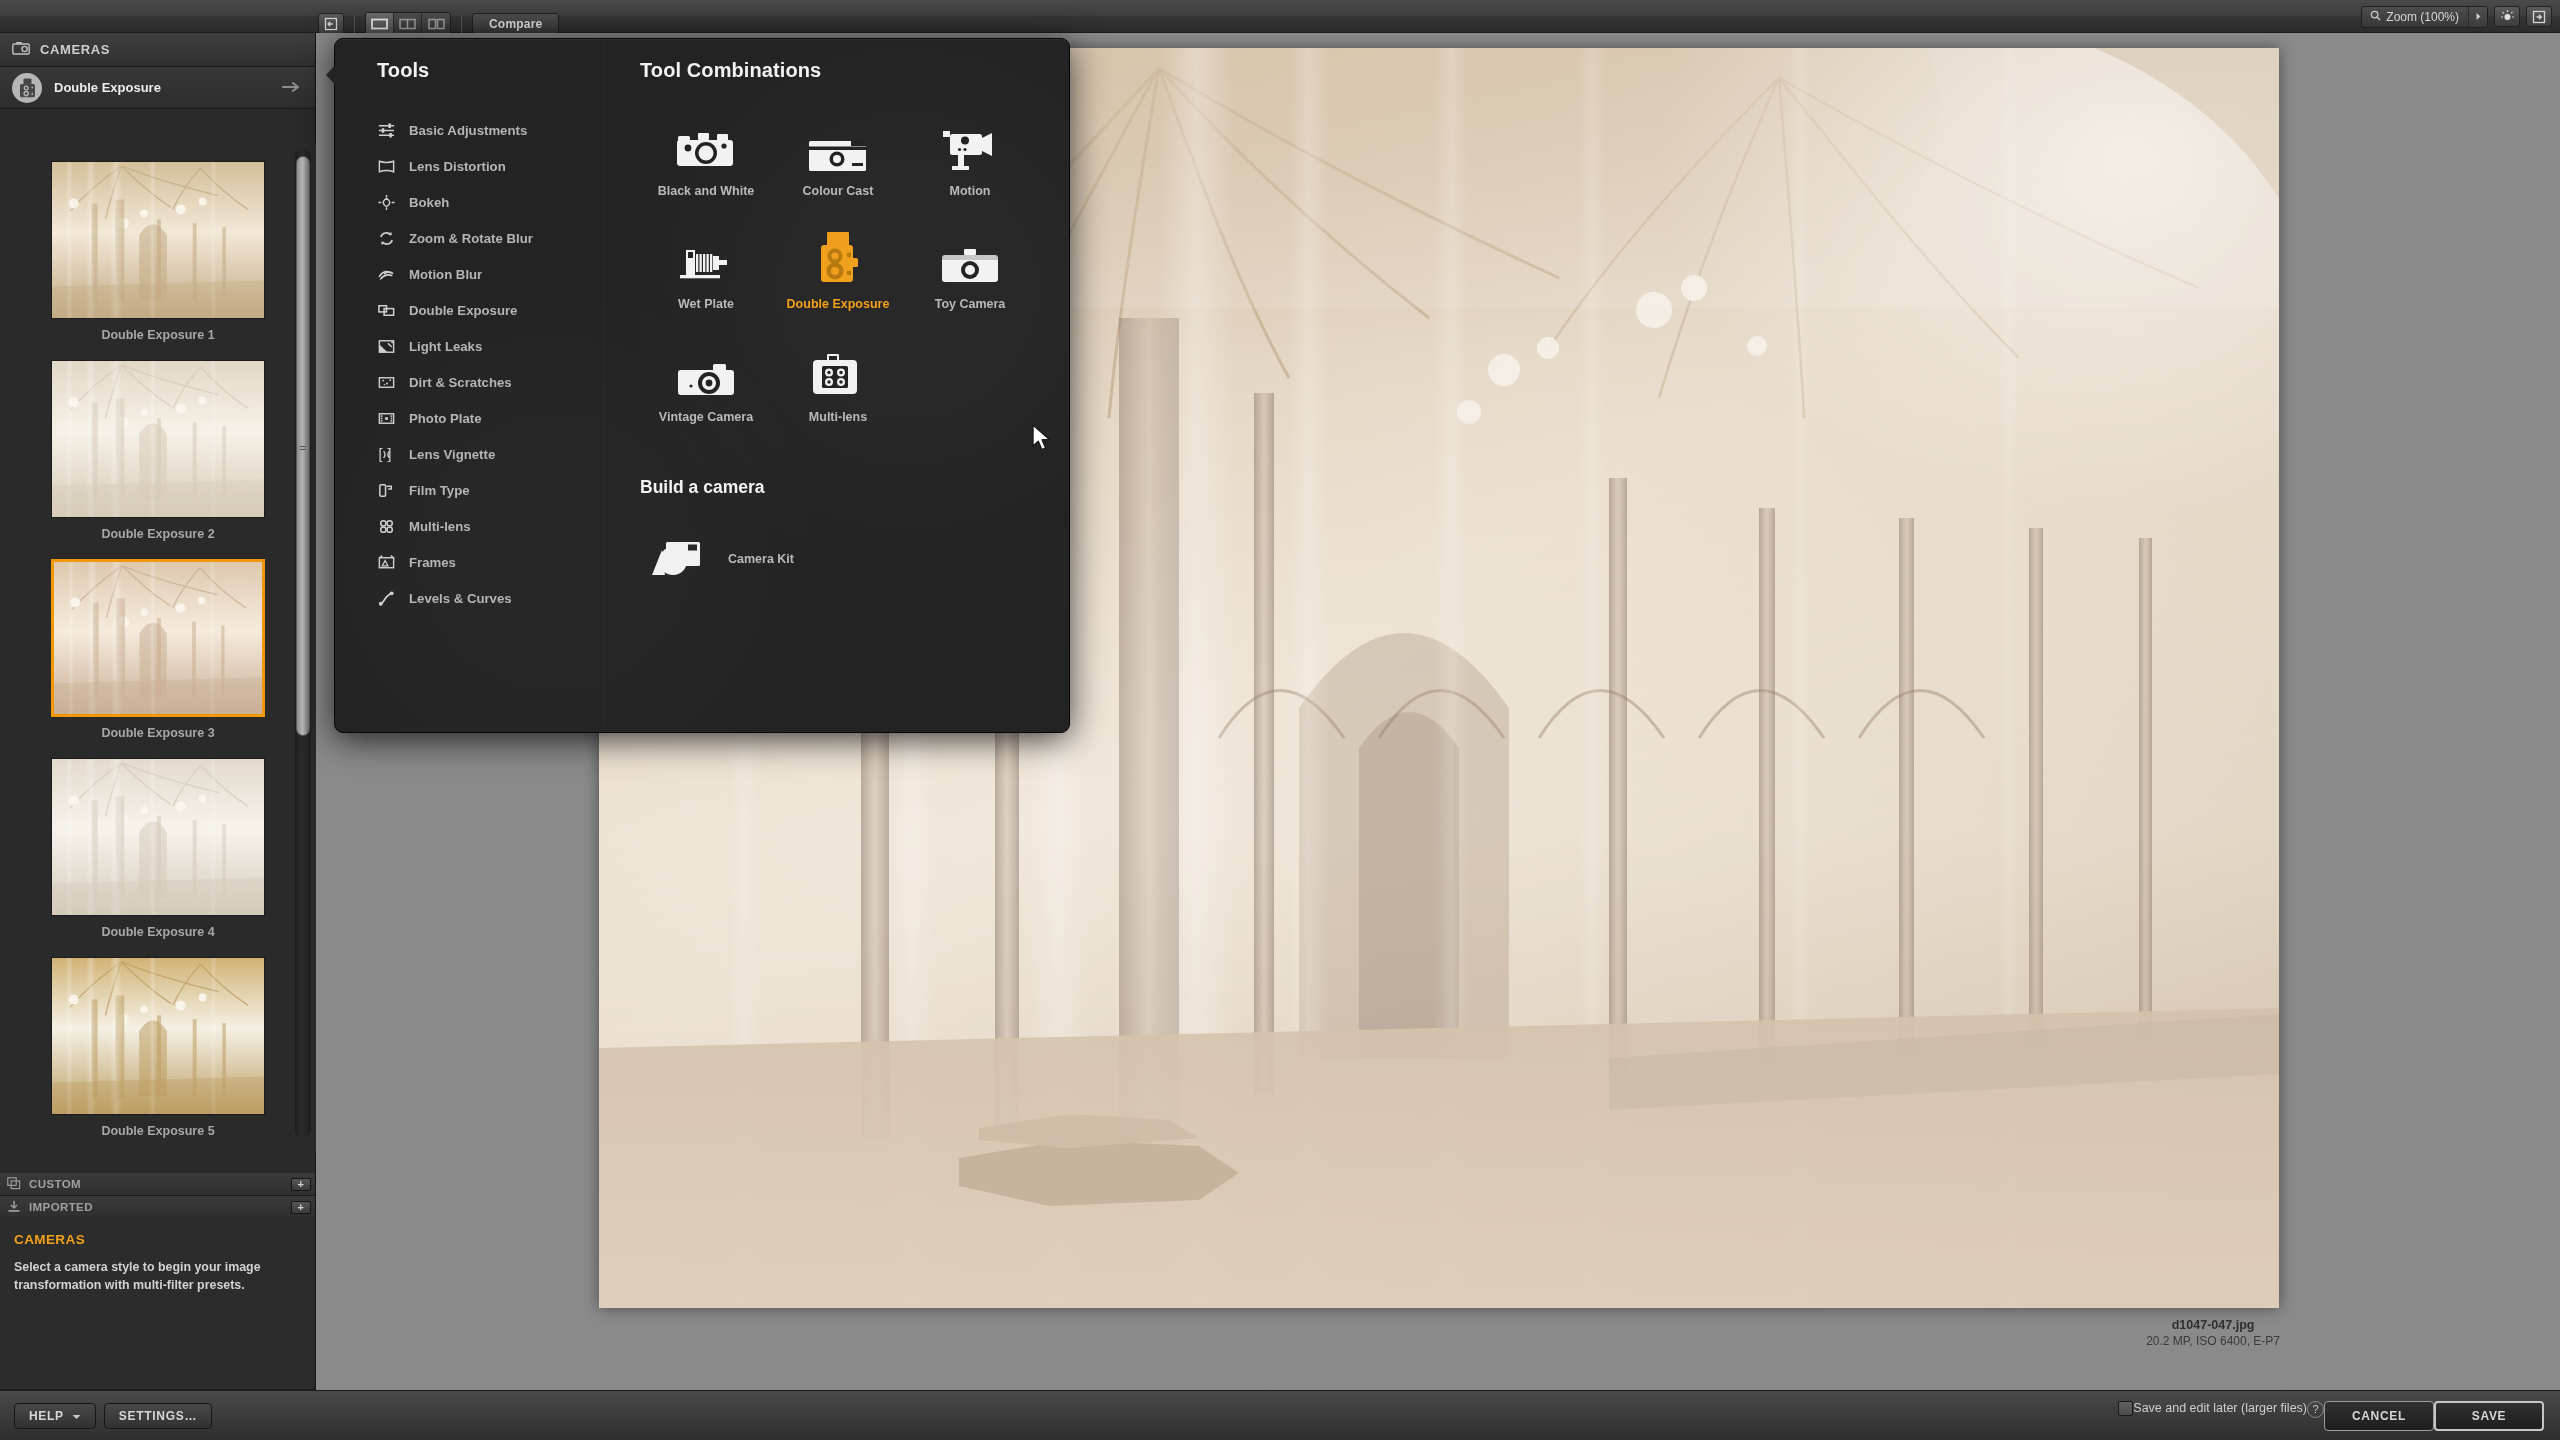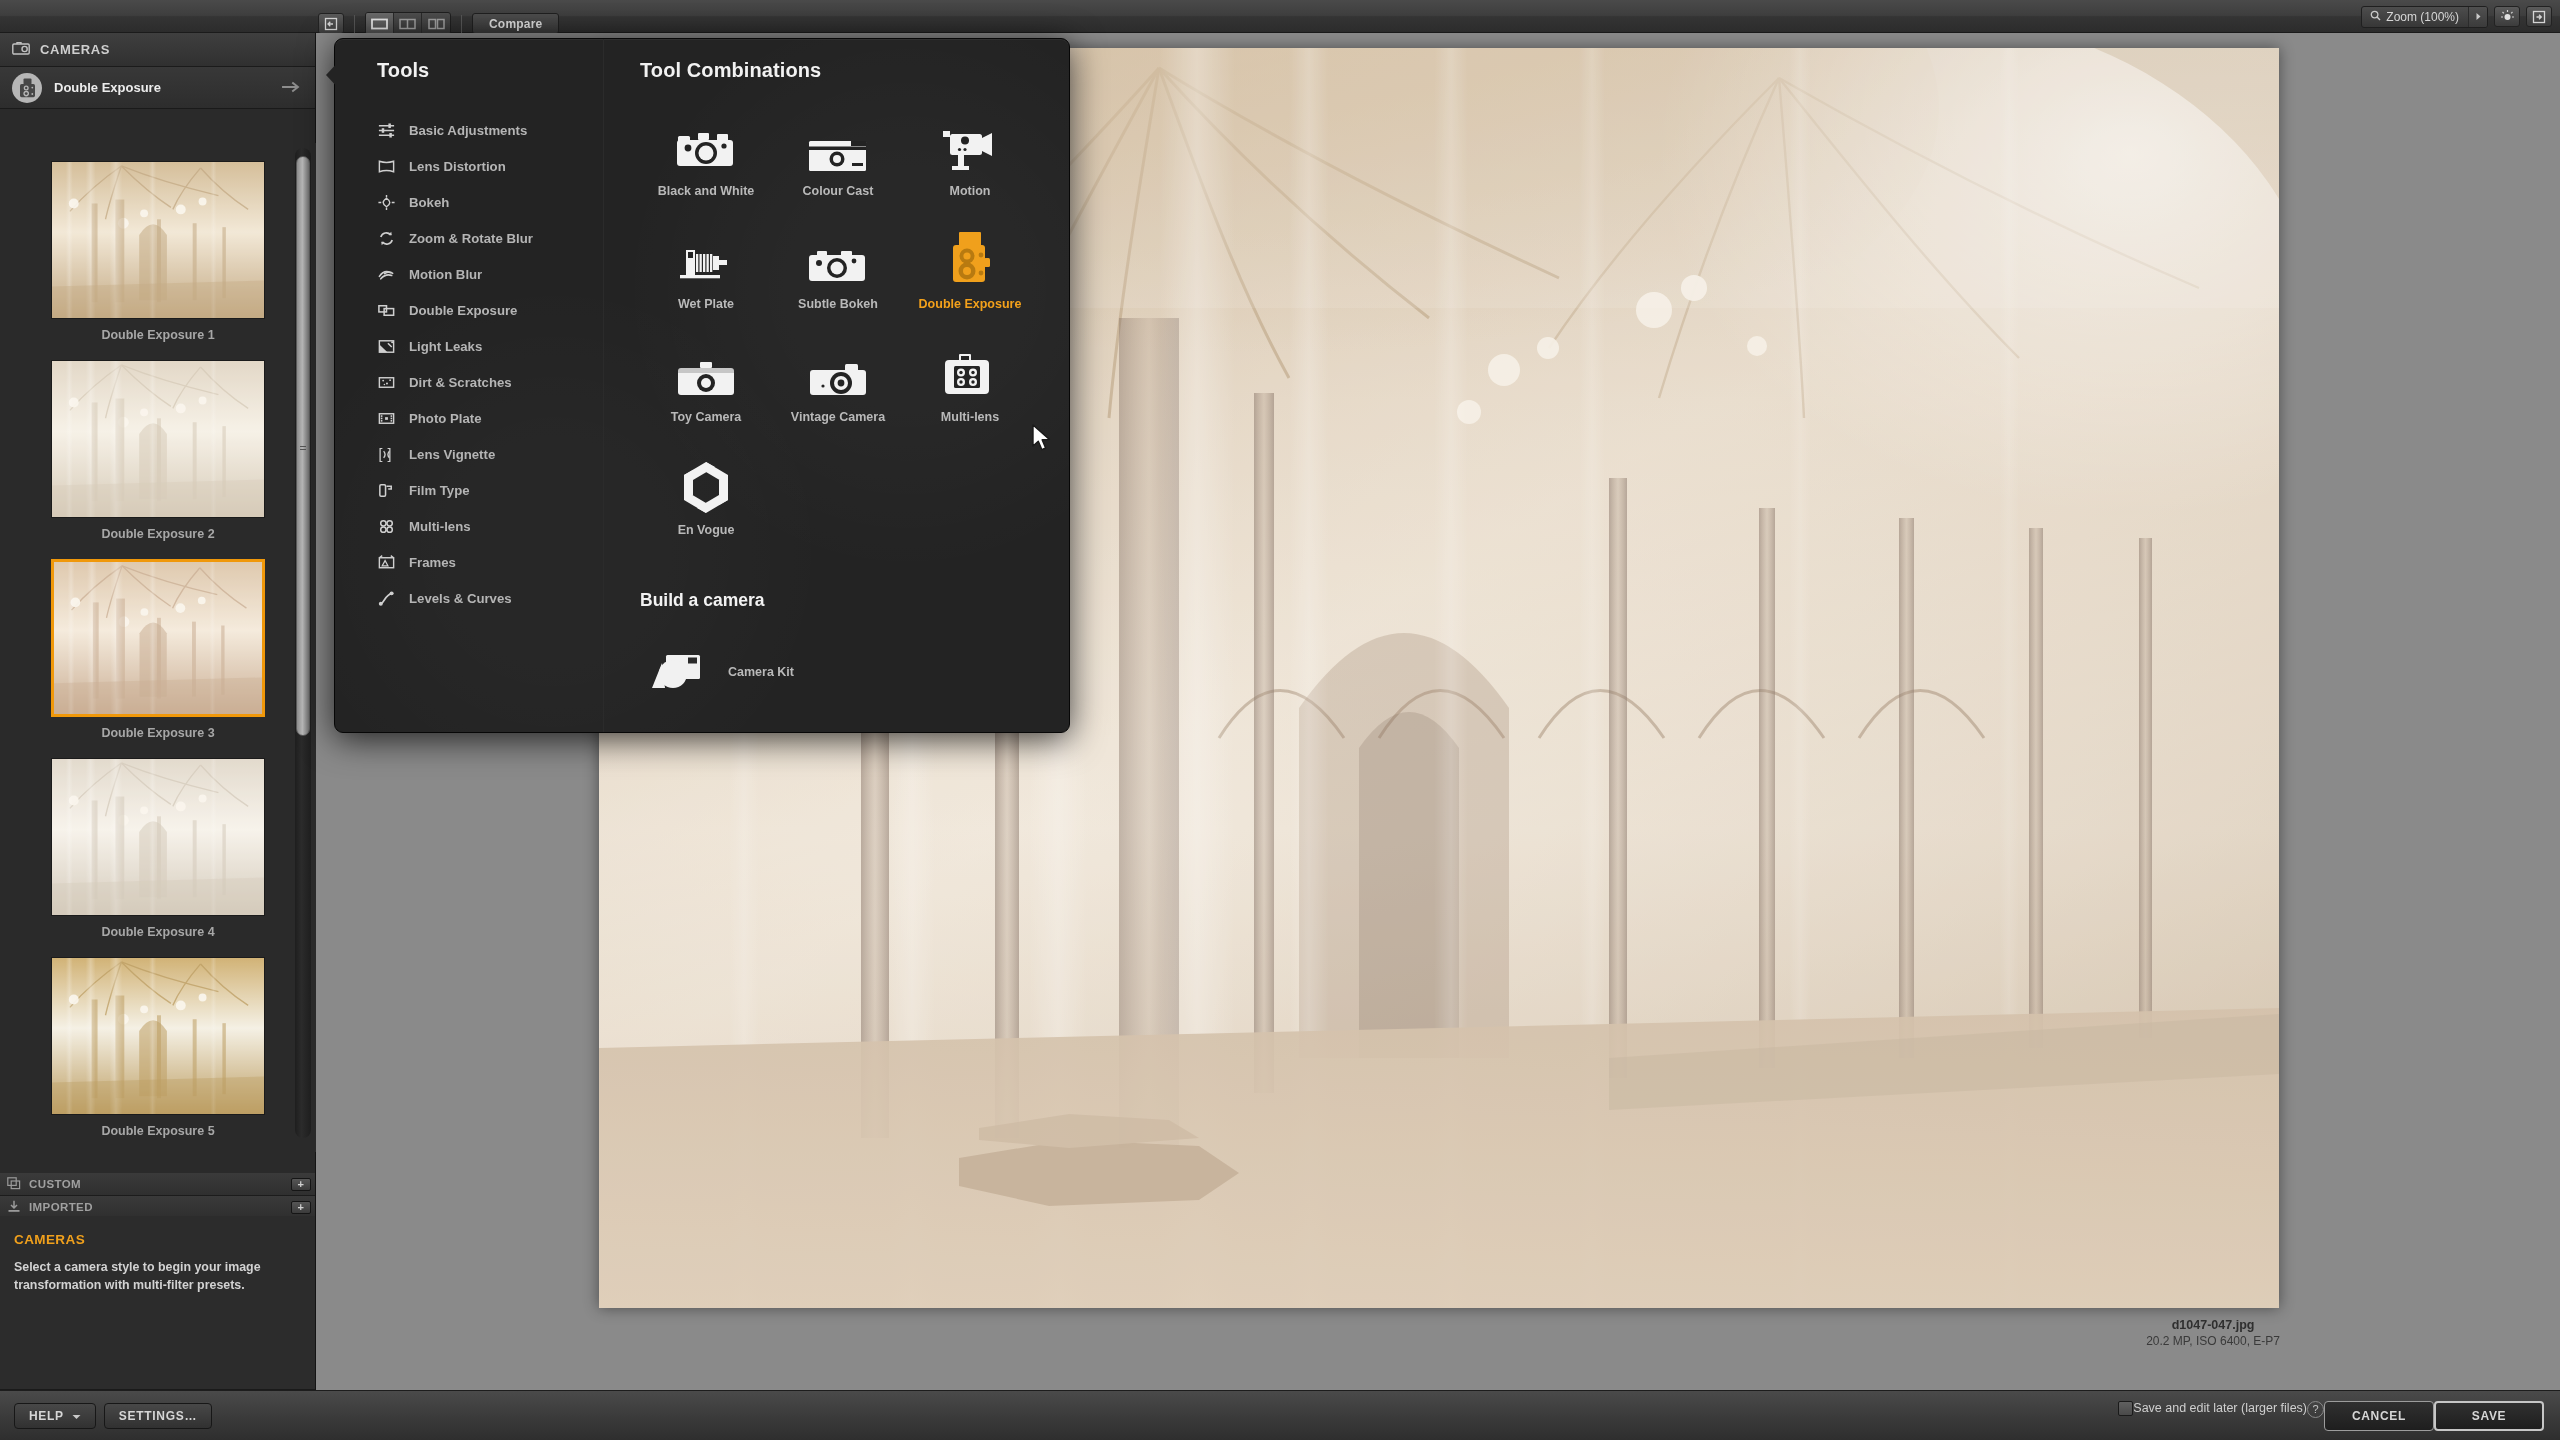--- a/index.html
+++ b/index.html
@@ -955,34 +955,20 @@
                   <rect x="31.5" y="11" width="2.3" height="18"></rect>
                   <rect x="35" y="11" width="2.3" height="18"></rect>
                 </g>
                 <rect x="38" y="13" width="6" height="14" fill="#f2f2f2"></rect>
                 <rect x="44" y="17" width="8" height="5" fill="#f2f2f2"></rect>
                 <rect x="5" y="32" width="40" height="3.3" fill="#f2f2f2"></rect>
               </svg>
             </div>
             <div class="cl">Wet Plate</div>
           </div>
-          <div class="combo">
-            <div class="ci">
-              <svg width="62" height="42" viewBox="0 0 62 42">
-                <rect x="2" y="8" width="56" height="26" rx="3" fill="#f2f2f2"></rect>
-                <rect x="10" y="4" width="10" height="5" rx="1" fill="#f2f2f2"></rect>
-                <rect x="34" y="4" width="11" height="5" rx="1" fill="#f2f2f2"></rect>
-                <circle cx="30" cy="21" r="10" fill="#232323"></circle>
-                <circle cx="30" cy="21" r="6.5" fill="#f2f2f2"></circle>
-                <circle cx="12" cy="16" r="3" fill="#232323"></circle>
-                <circle cx="47" cy="14" r="2.4" fill="#232323"></circle>
-              </svg>
-            </div>
-            <div class="cl">Subtle Bokeh</div>
-          </div>
           <div class="combo active">
             <div class="ci">
               <svg width="48" height="58" viewBox="0 0 48 58">
                 <rect x="13" y="1" width="22" height="15" rx="1" fill="#f0a01c"></rect>
                 <rect x="7" y="14" width="32" height="37" rx="3" fill="#f0a01c"></rect>
                 <circle cx="21" cy="25" r="7.5" fill="#b87a10"></circle>
                 <circle cx="21" cy="25" r="3.6" fill="#f0a01c"></circle>
                 <circle cx="21" cy="40" r="8.5" fill="#b87a10"></circle>
                 <circle cx="21" cy="40" r="4" fill="#f0a01c"></circle>
                 <circle cx="35" cy="24" r="2.4" fill="#b87a10"></circle>
@@ -1034,35 +1020,20 @@
                 <g fill="#232323">
                   <circle cx="22" cy="20.5" r="1.7"></circle>
                   <circle cx="34" cy="20.5" r="1.7"></circle>
                   <circle cx="22" cy="30" r="1.7"></circle>
                   <circle cx="34" cy="30" r="1.7"></circle>
                 </g>
               </svg>
             </div>
             <div class="cl">Multi-lens</div>
           </div>
-          <div class="combo">
-            <div class="ci">
-              <svg width="56" height="56" viewBox="0 0 56 56">
-                <g fill="#f2f2f2">
-                  <path d="M28 3 L50 16 L50 26 L28 13 Z"></path>
-                  <path d="M50 16 L50 41 L41 46 L41 21 Z"></path>
-                  <path d="M50 41 L28 54 L19 49 L41 36 Z"></path>
-                  <path d="M28 54 L6 41 L6 31 L28 44 Z"></path>
-                  <path d="M6 41 L6 16 L15 11 L15 36 Z"></path>
-                  <path d="M6 16 L28 3 L37 8 L15 21 Z"></path>
-                </g>
-              </svg>
-            </div>
-            <div class="cl">En Vogue</div>
-          </div>
         </div>
       <div class="build-h">Build a camera</div>
       <div class="kit-row">
         <span>
           <svg width="56" height="42" viewBox="0 0 56 42">
             <rect x="20" y="6" width="34" height="24" rx="1.5" fill="#f1f1f1"></rect>
             <rect x="42" y="8.5" width="9" height="6" fill="#2a2a2a"></rect>
             <circle cx="27" cy="25" r="14" fill="#f1f1f1"></circle>
             <path d="M19 39 L6 39 L16 14 Z" fill="#f1f1f1"></path>
           </svg>

